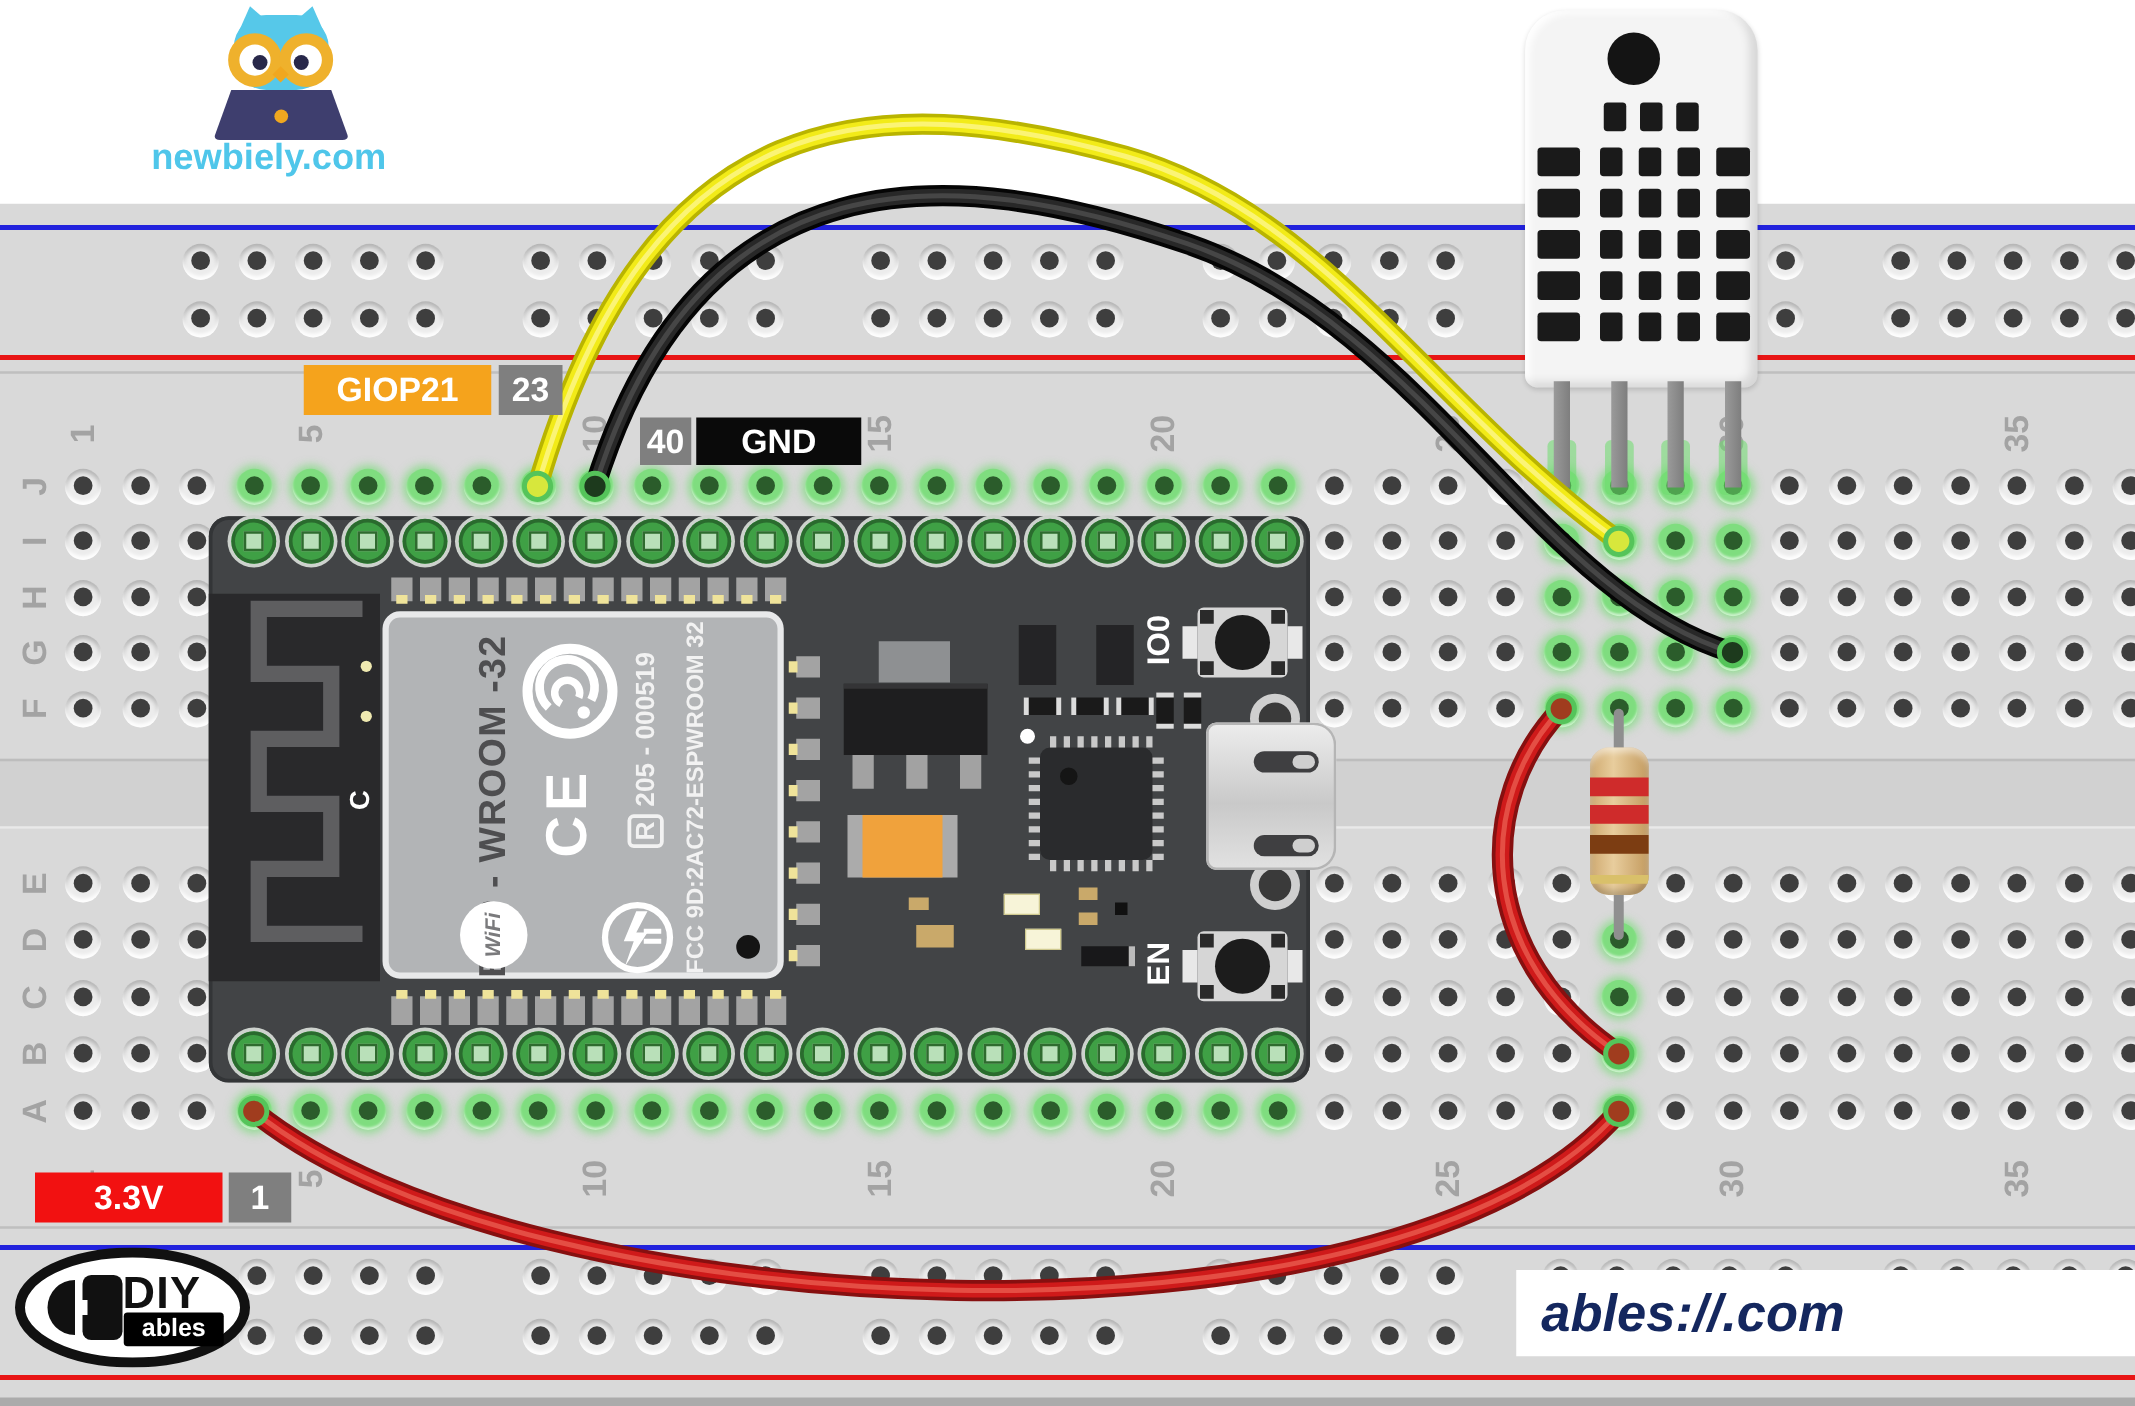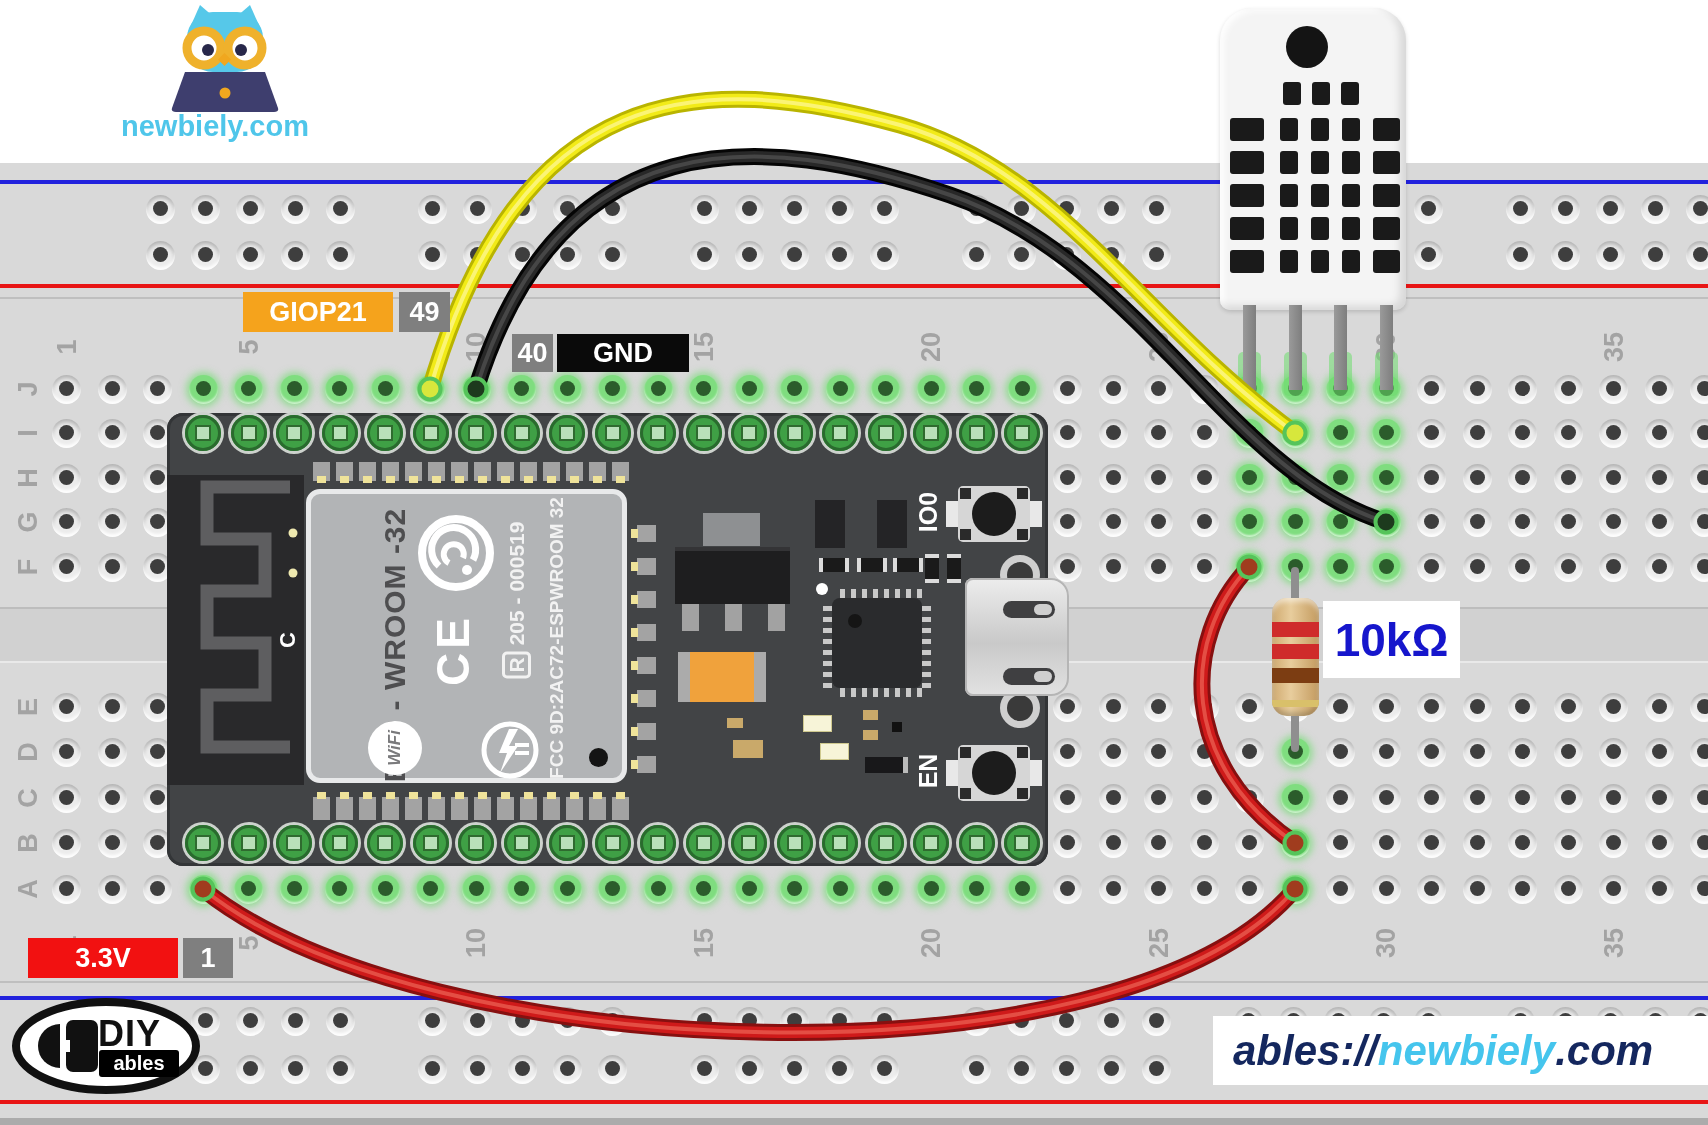--- a/index.html
+++ b/index.html
@@ -937,36 +937,33 @@
         <path d="M 1249 567 C 1180 640 1180 765 1295 843" fill="none" stroke="#ef6a5a" stroke-width="4" stroke-opacity="0.65" stroke-linecap="round"></path>
         <circle cx="1249" cy="567" r="10.5" fill="#a03c1e" stroke="#55c45a" stroke-width="4"></circle>
         <circle cx="1295" cy="843" r="10.5" fill="#a03c1e" stroke="#55c45a" stroke-width="4"></circle>
       </g>
     </svg>
 
   <div class="lblbox" style="left: 243px; top: 292px; width: 150px; height: 40px; background: rgb(245, 163, 28);" id="gpio-name">
       <span>GIOP21</span>
     </div>
   <div class="lblbox" style="left: 399px; top: 292px; width: 51px; height: 40px; background: rgb(127, 127, 127);" id="gpio-pin">
-      <span>49</span>
+      <span>23</span>
     </div>
   <div class="lblbox" style="left: 512px; top: 334px; width: 41px; height: 38px; background: rgb(127, 127, 127);" id="gnd-pin">
       <span>40</span>
     </div>
   <div class="lblbox" style="left: 557px; top: 334px; width: 132px; height: 38px; background: rgb(10, 10, 10);" id="gnd-name">
       <span>GND</span>
     </div>
   <div class="lblbox" style="left: 28px; top: 938px; width: 150px; height: 40px; background: rgb(242, 17, 17);" id="pwr-name">
       <span>3.3V</span>
     </div>
   <div class="lblbox" style="left: 183px; top: 938px; width: 50px; height: 40px; background: rgb(127, 127, 127);" id="pwr-pin">
       <span>1</span>
-    </div>
-  <div class="reslbl">
-      <span>10kΩ</span>
     </div>
 
   <svg class="abs" width="116" height="112" style="left:167px;top:2px;z-index:60">
     <path d="M 21 30 L 33 3 L 48 16 Z" fill="#56c8e9"></path>
     <path d="M 95 30 L 83 3 L 68 16 Z" fill="#56c8e9"></path>
     <rect x="20" y="10" width="76" height="60" rx="26" fill="#56c8e9"></rect>
     <circle cx="37" cy="46" r="17" fill="#fff" stroke="#efb12c" stroke-width="9"></circle>
     <circle cx="78" cy="46" r="17" fill="#fff" stroke="#efb12c" stroke-width="9"></circle>
     <circle cx="41" cy="48" r="6" fill="#28284a"></circle>
     <circle cx="74" cy="48" r="6" fill="#28284a"></circle>
@@ -980,17 +977,16 @@
     <ellipse cx="98" cy="48" rx="90" ry="44" fill="#fff" stroke="#111" stroke-width="8"></ellipse>
     <path d="M 52 26 a 22 22 0 0 0 0 44 z" fill="#111"></path>
     <rect x="58" y="22" width="32" height="52" rx="7" fill="#111"></rect>
     <rect x="54" y="42" width="8" height="12" fill="#fff"></rect>
   </svg>
   <div id="diy-text">DIY</div>
   <div id="diy-ables">ables</div>
 
   <div class="abs" id="url-box">
     <span class="url-dark">ables://</span>
-      <span class="url-lite">newbiely</span>
       <span class="url-dark">.com</span>
   </div>
 
 </div>
 
 </body></html>

